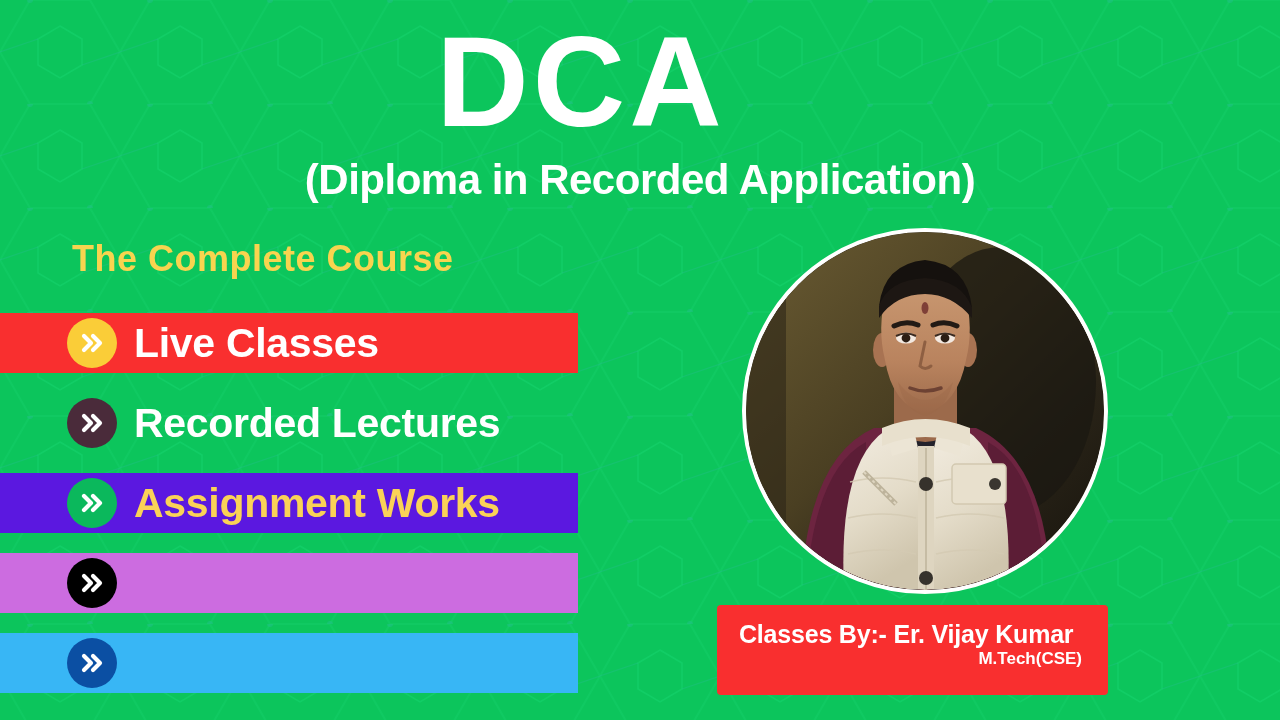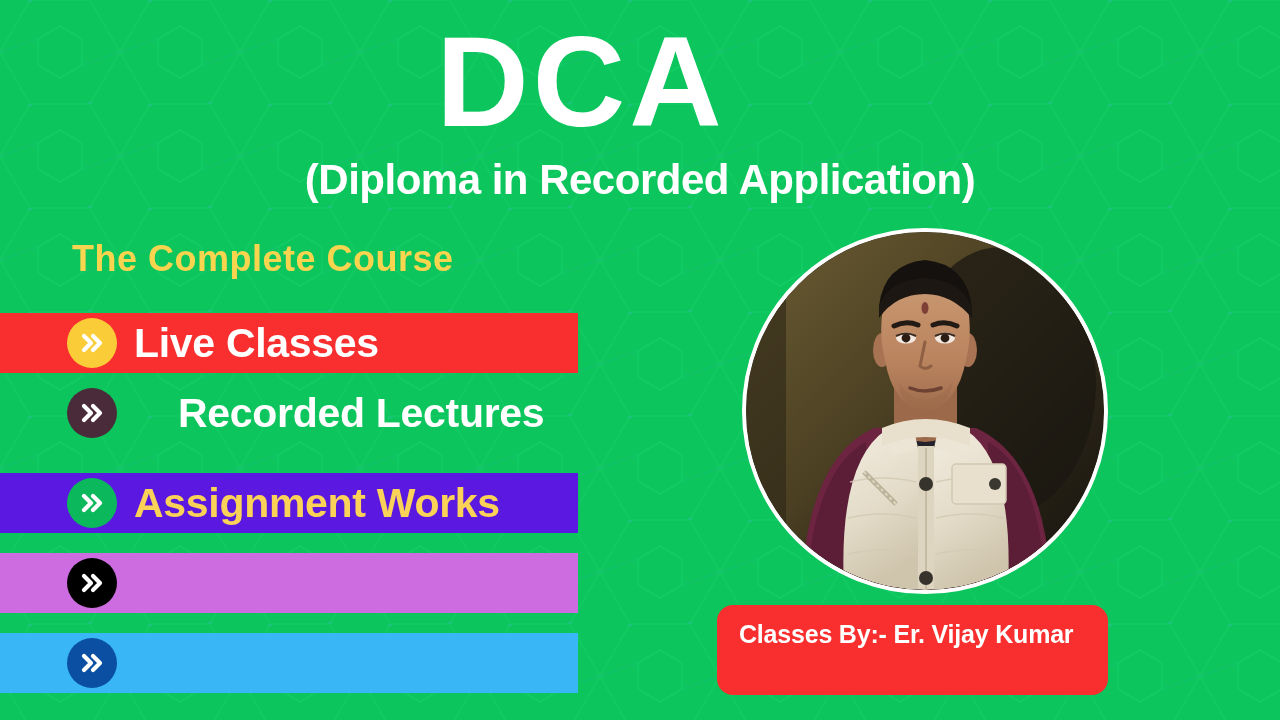--- a/index.html
+++ b/index.html
@@ -78,21 +78,21 @@
     position:relative;
     margin-left:17px;
     font-size:41px;
     font-weight:bold;
     white-space:nowrap;
     letter-spacing:-0.3px;
     line-height:1;
   }
 
   #row-0 { top:313px; }
-  #row-1 { top:383px;gap:44px; }
+  #row-1 { top:393px; }
   #row-2 { top:473px; }
   #row-3 { top:553px; }
   #row-4 { top:633px; }
 
   
   #instructor-photo {
     position:absolute;
     left:742px; top:228px;
     width:366px; height:366px;
     border-radius:50%;
@@ -105,21 +105,21 @@
     border-radius:50%;
     overflow:hidden;
   }
 
   
   #instructor-banner {
     position:absolute;
     left:717px; top:605px;
     width:391px; height:90px;
     background:#F92F2F;
-    border-radius:16px;
+    border-radius:4px;
     padding:16px 22px 0 22px;
   }
   #instructor-name {
     color:#ffffff;
     font-size:25px;
     font-weight:bold;
     letter-spacing:-0.2px;
     line-height:1.05;
     text-align:left;
   }
@@ -293,13 +293,14 @@
         <path d="M164 156 Q179 162 195 156" stroke="#6d4233" stroke-width="3.5" fill="none" stroke-linecap="round"></path>
 
         <path d="M152 150 Q179 186 207 150 Q200 178 179 184 Q158 178 152 150 Z" fill="#9a6749" opacity=".35"></path>
       </g>
     </svg>
   </div>
 </div>
 
 <div id="instructor-banner">
   <div id="instructor-name">Classes By:- Er. Vijay Kumar</div>
+  <div id="instructor-degree">M.Tech(CSE)</div>
 </div>
 
 </body></html>

